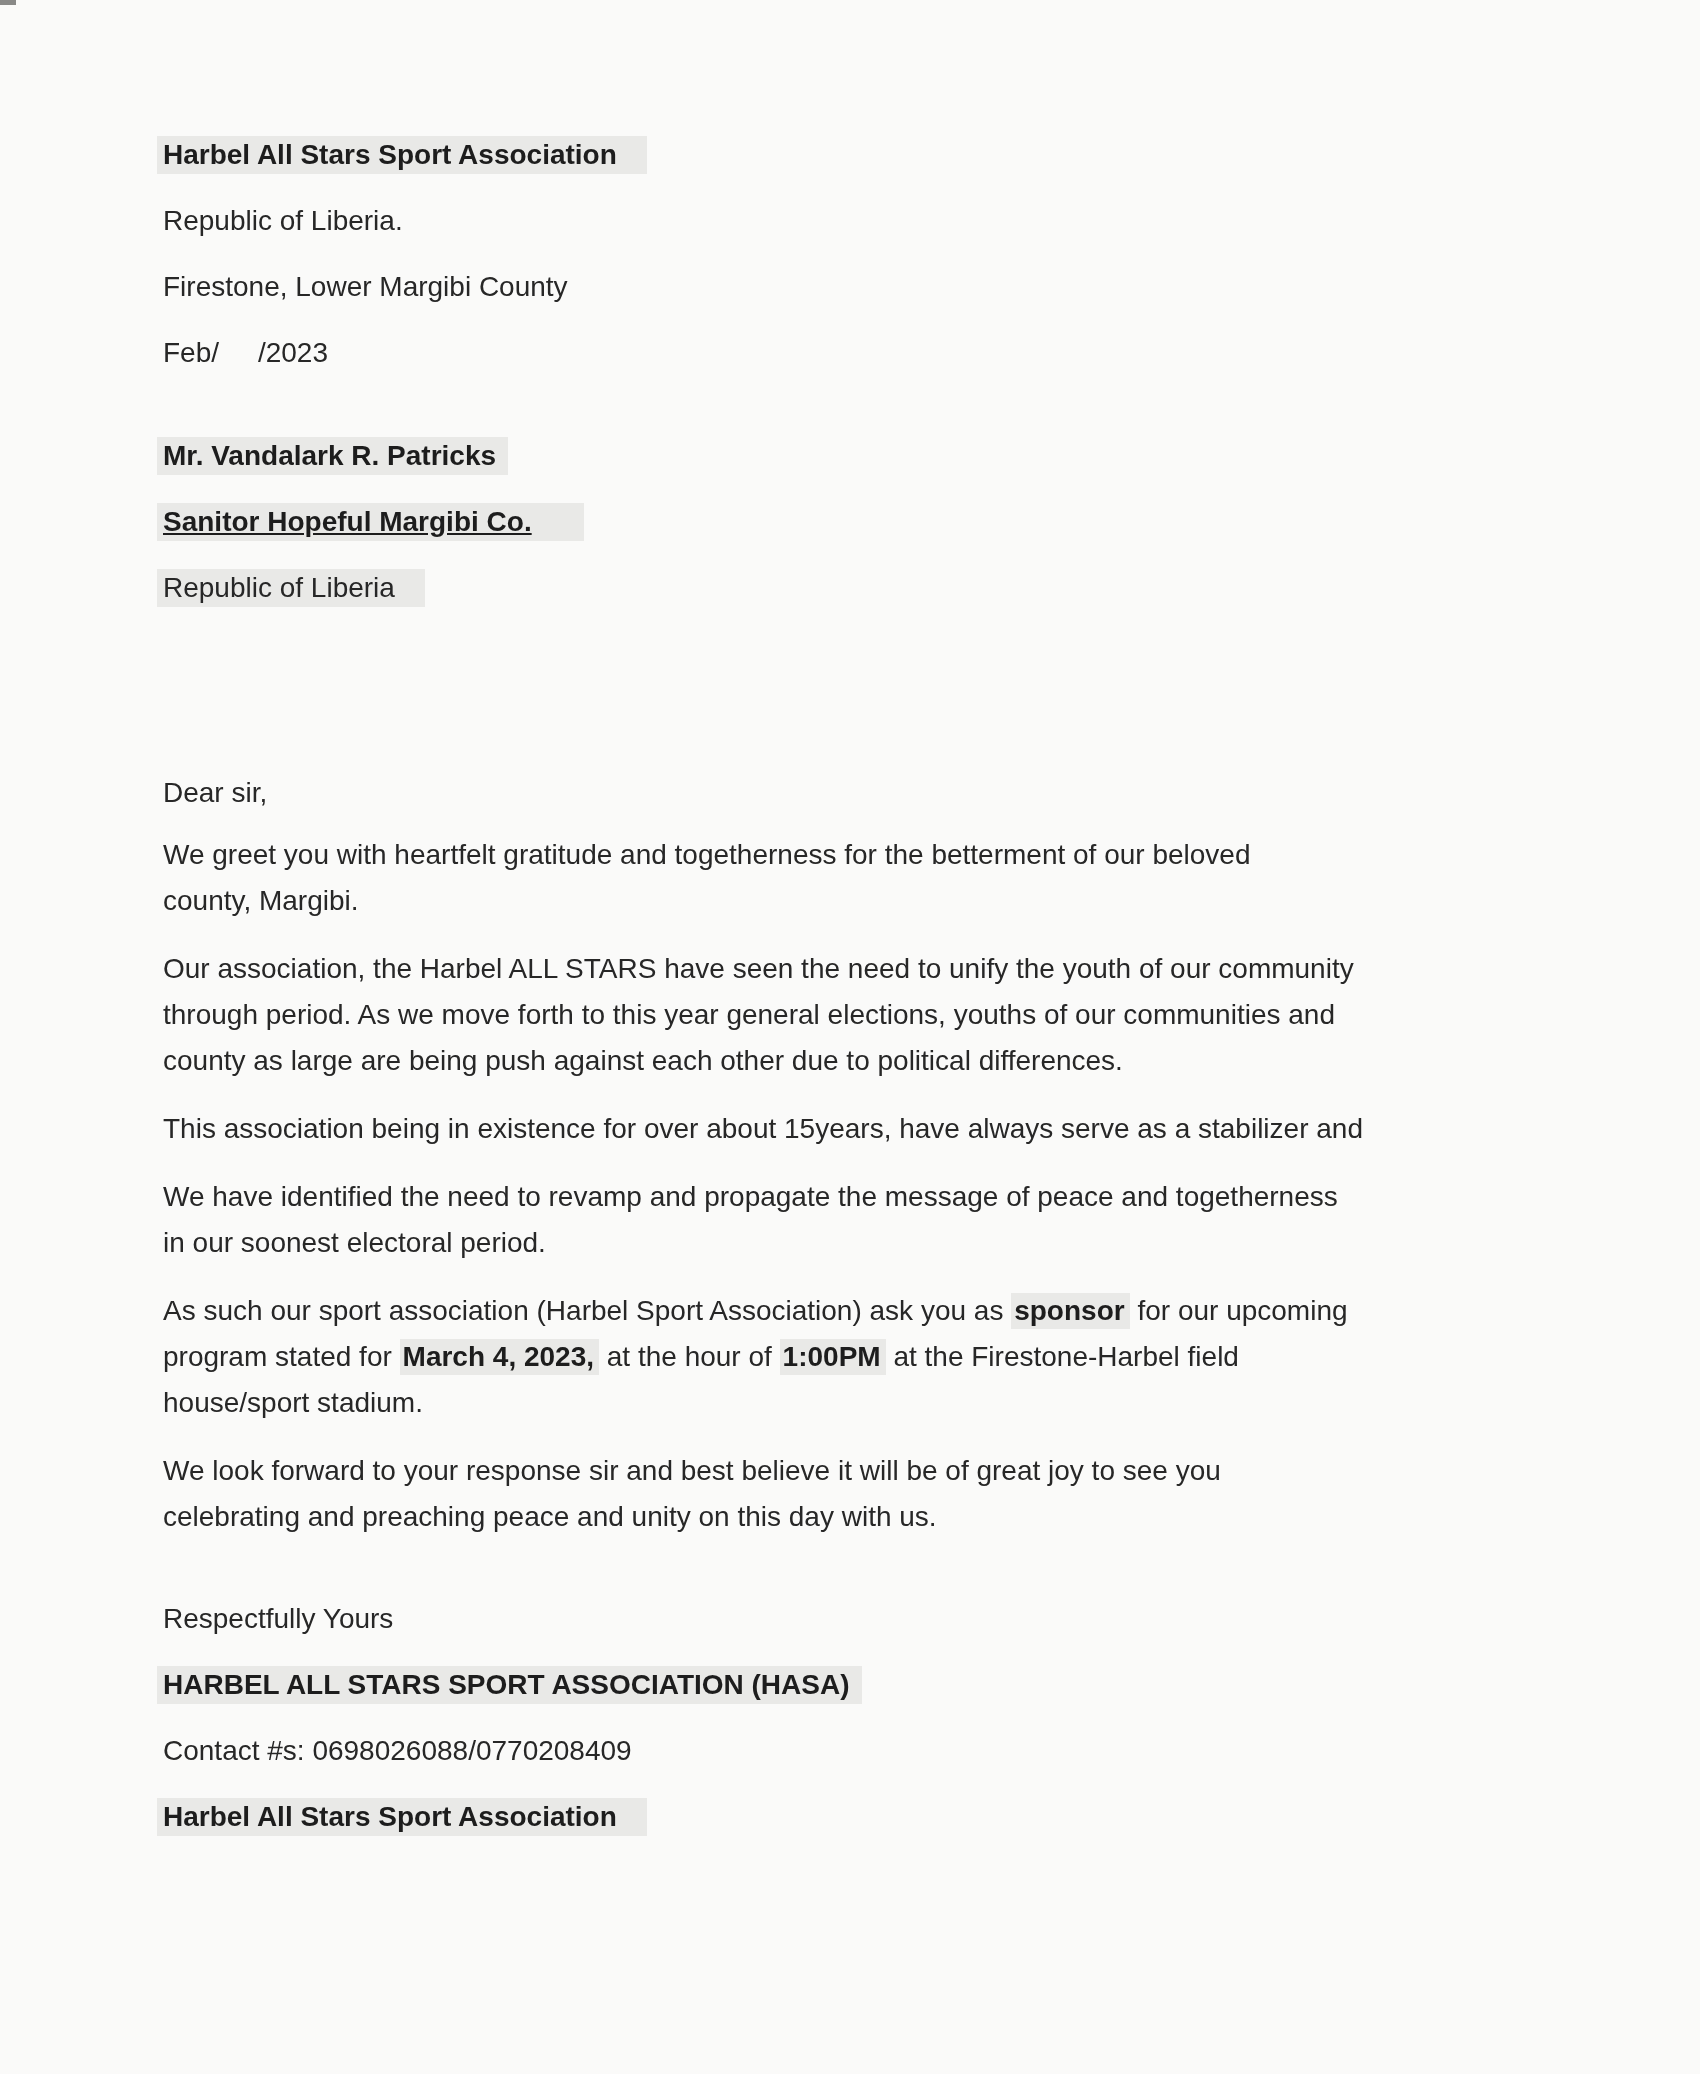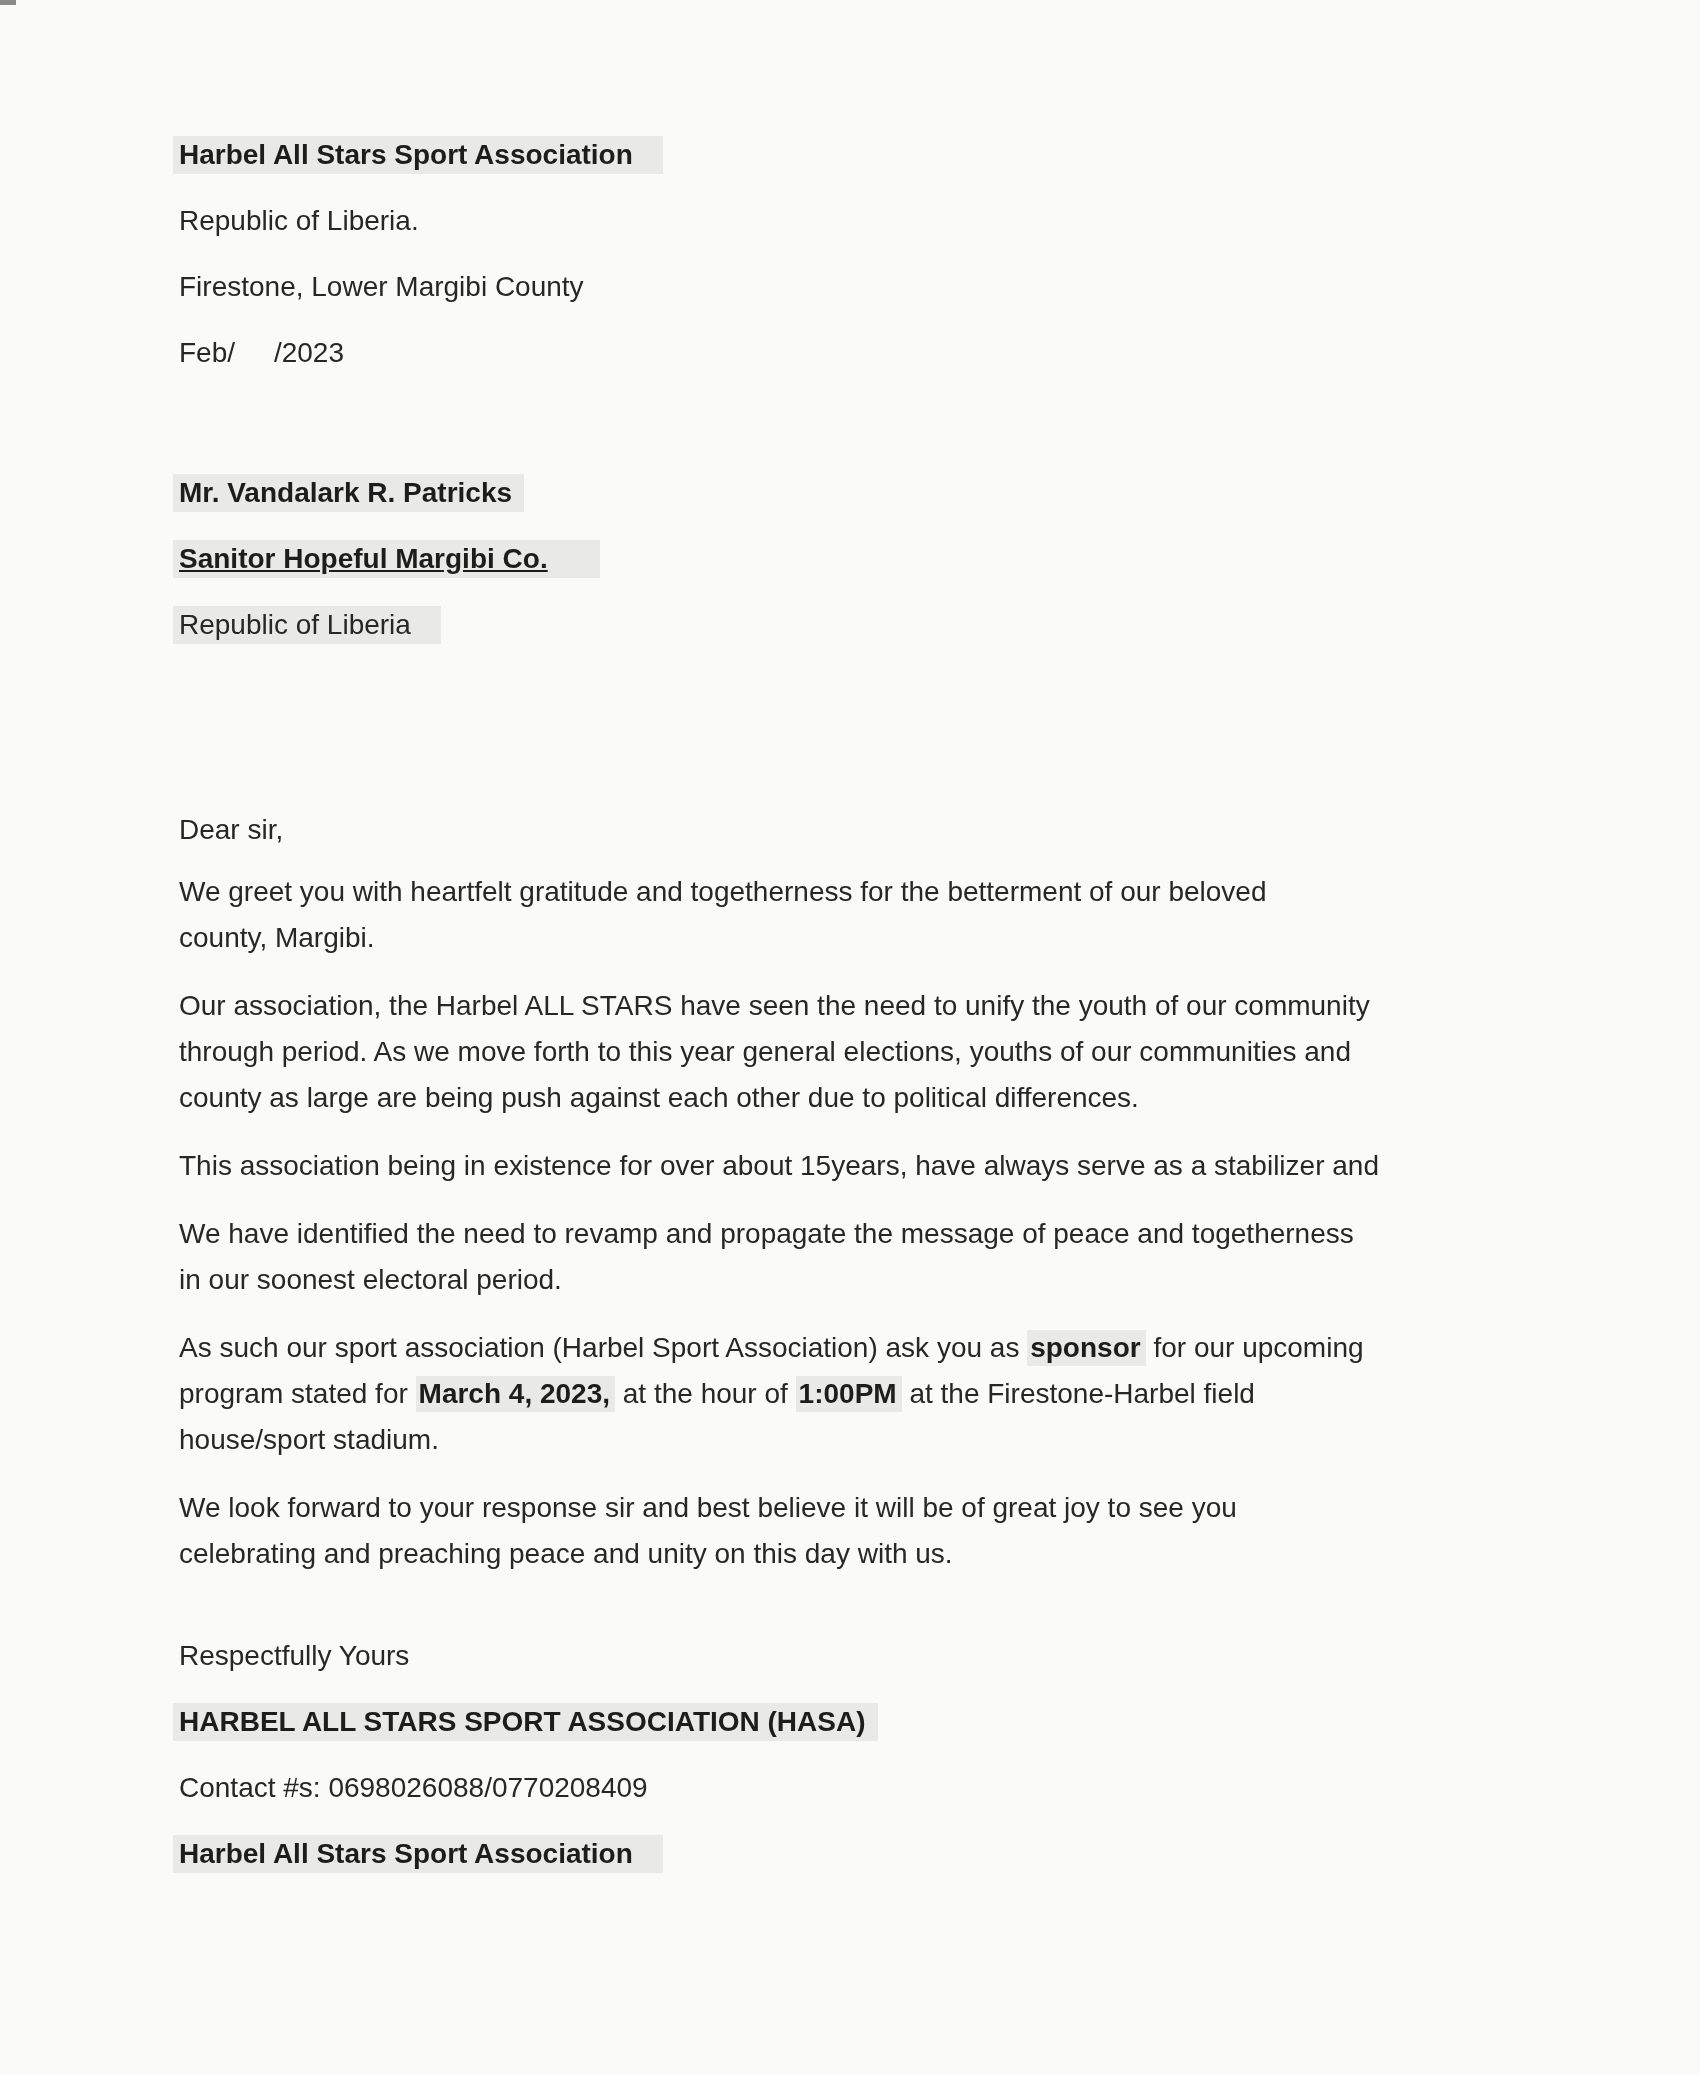--- a/index.html
+++ b/index.html
@@ -29,38 +29,38 @@
       #a7a7a1 66%, #d9d9d4 80%, #ececе8 100%);
     opacity:.85;
   }
   .scan-edge::before{
     content:"";
     position:absolute;left:0;top:0;
     width:16px;height:5px;background:#3c3c3a;opacity:.7;
   }
   .content{
     position:absolute;
-    left:179px;top:140px;
+    left:163px;top:140px;
     width:1470px;
   }
   .hline{
     font-size:28px;
     line-height:29px;
     margin-bottom:37px;
     white-space:pre;
   }
   .bold{font-weight:bold;color:var(--ink-bold);}
   .hl{
     background:var(--hl);
     padding:3px 12px 4px 6px;
     margin-left:-6px;
   }
   .hl.ext{padding-right:52px;text-decoration:underline;}
   .hl.ext-sm{padding-right:30px;}
-  .recipient-block{margin-top:111px;}
+  .recipient-block{margin-top:74px;}
   .salutation{
     font-size:28px;
     line-height:46px;
     margin-top:168px;
     margin-bottom:16px;
     white-space:pre;
   }
   .para{margin:0 0 22px 0;}
   .para .line{
     display:block;

